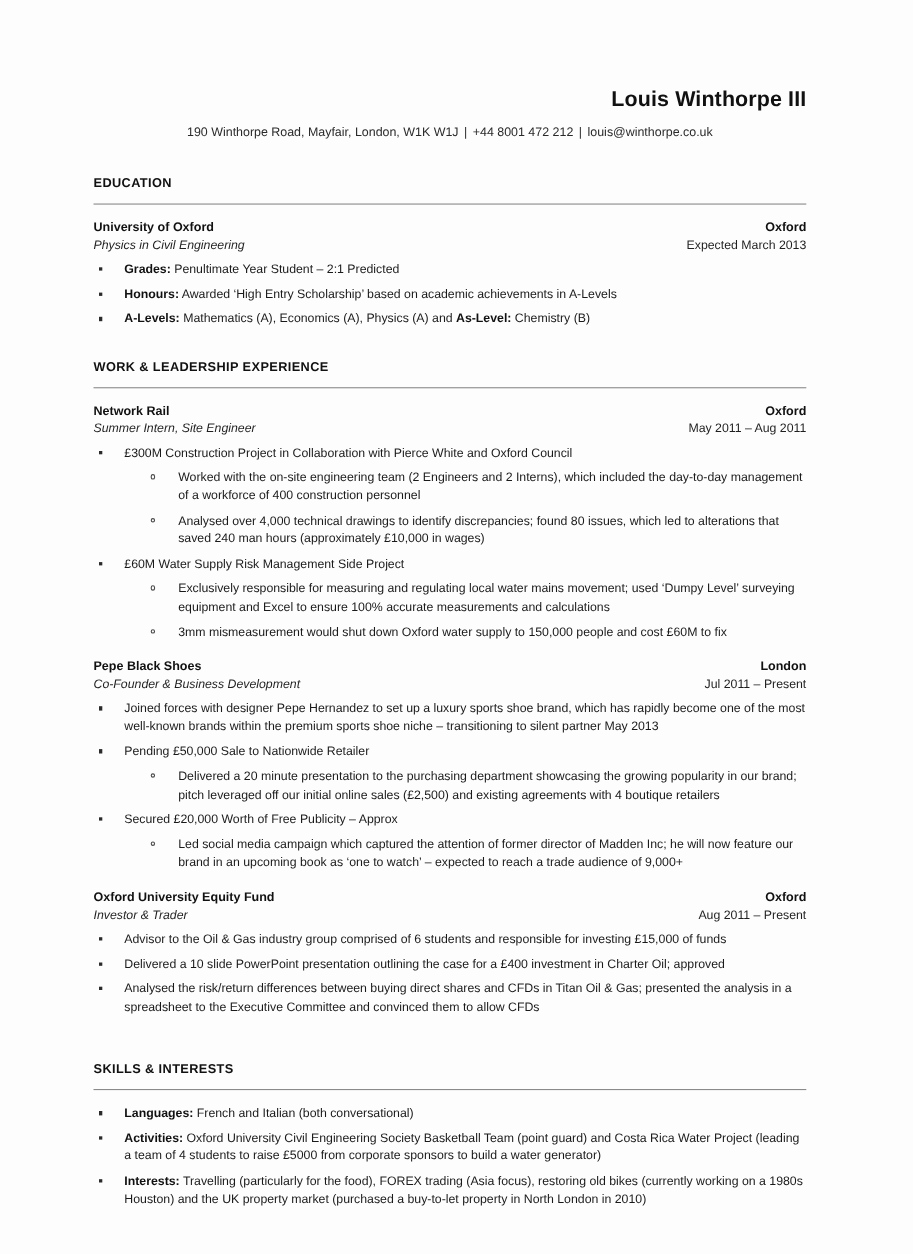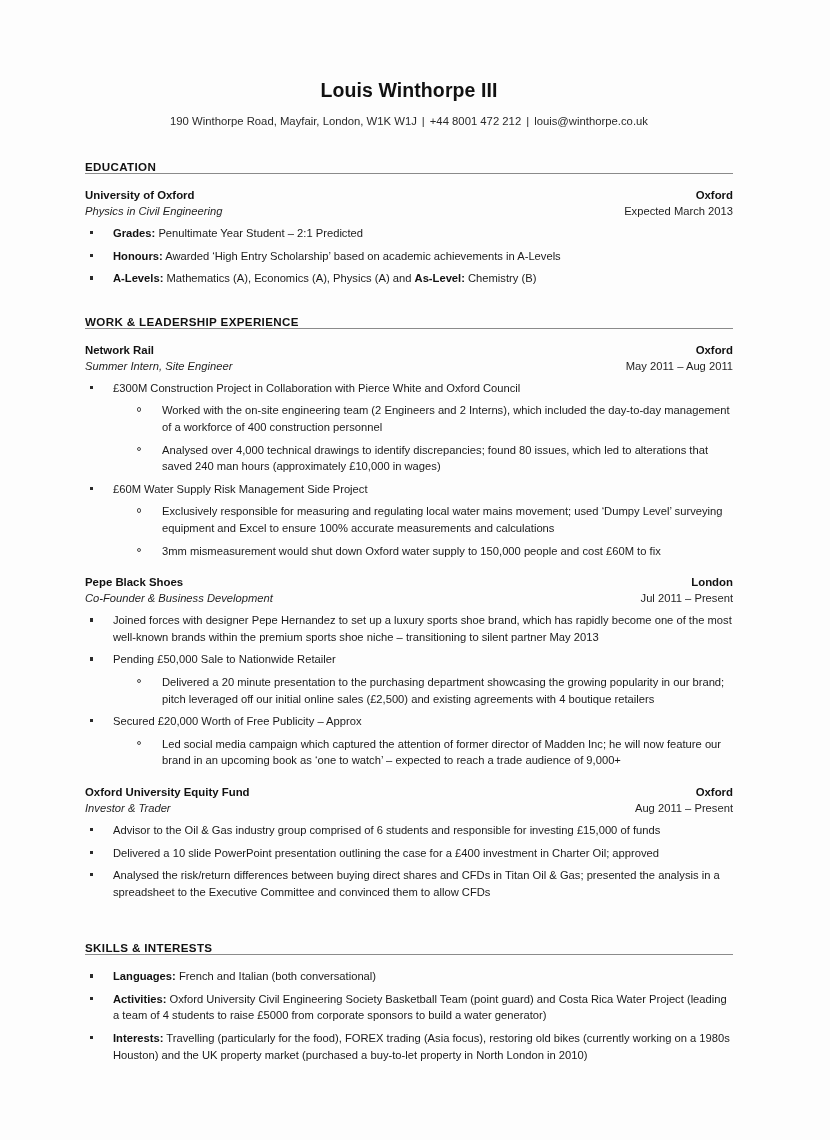--- a/index.html
+++ b/index.html
@@ -19,21 +19,21 @@
     width: 830px;
     height: 1140px;
     background: #fdfdfd;
     box-sizing: border-box;
     padding: 80px 97px 0 85px;
   }
   .content { width: 648px; }
 
   
   .name {
-    text-align: center;
+    text-align: right;
     font-size: 19.5px;
     font-weight: bold;
     letter-spacing: 0.1px;
     color: #111;
     margin: 0 0 14px 0;
     line-height: 1.1;
   }
   .contact {
     text-align: center;
     font-size: 11.3px;
@@ -43,21 +43,21 @@
   }
   .contact .sep { padding: 0 5px; }
 
   
   .section { margin-bottom: 2px; }
   .section-title {
     font-size: 11.6px;
     font-weight: bold;
     letter-spacing: 0.35px;
     color: #111;
-    padding-bottom: 0;
+    padding-bottom: 12px;
     border-bottom: 1.4px solid #8a8a8a;
     margin-bottom: 13px;
   }
   .section-gap-lg { height: 22px; }
   .section-gap-xl { height: 35px; }
 
   
   .entry { margin-bottom: 0; }
   .entry + .entry { margin-top: 15px; }
   .row {

